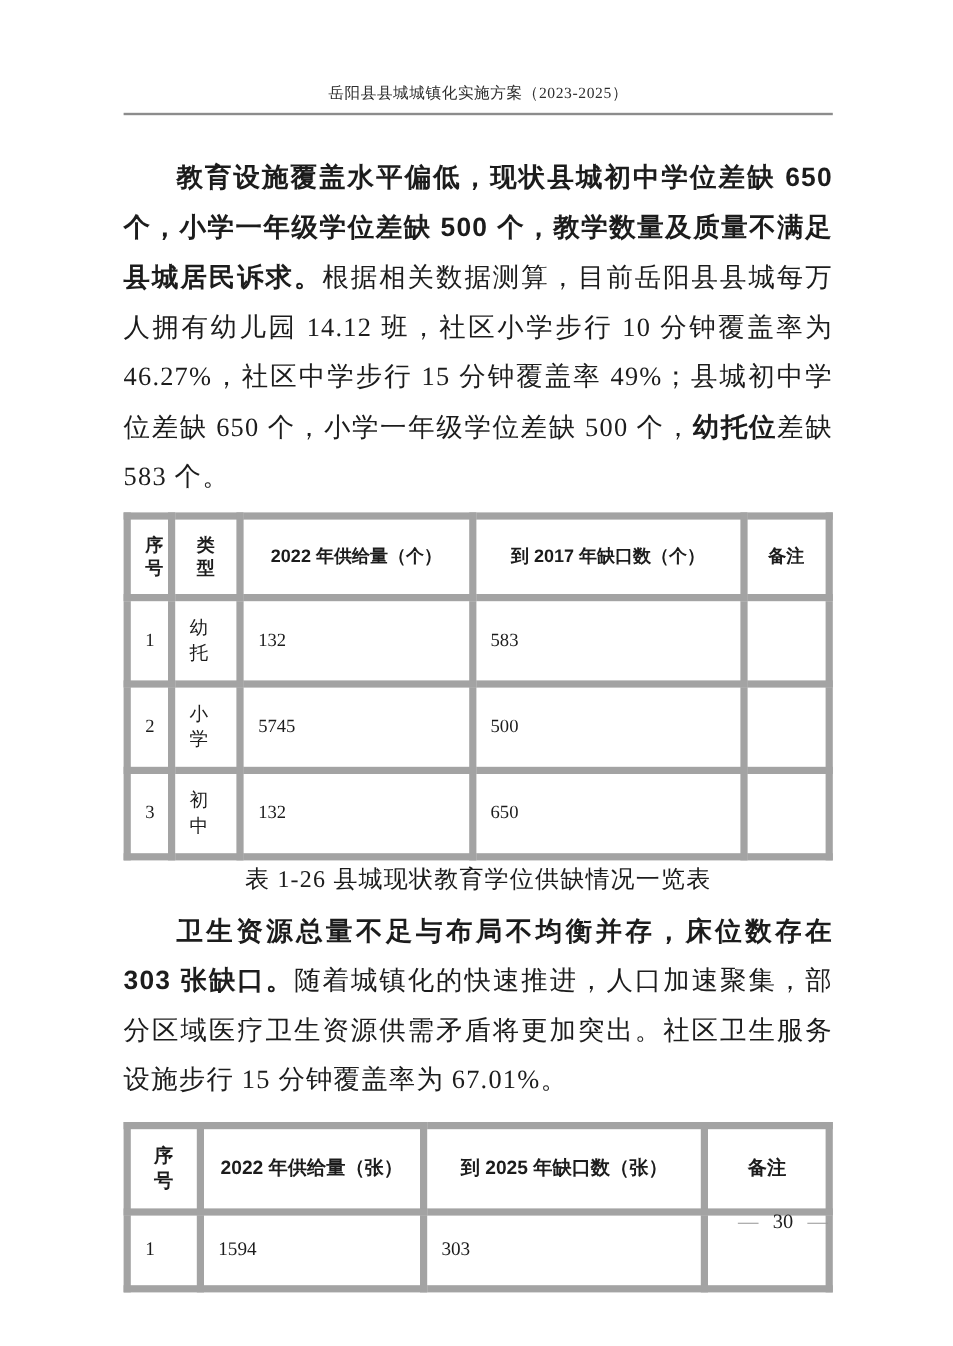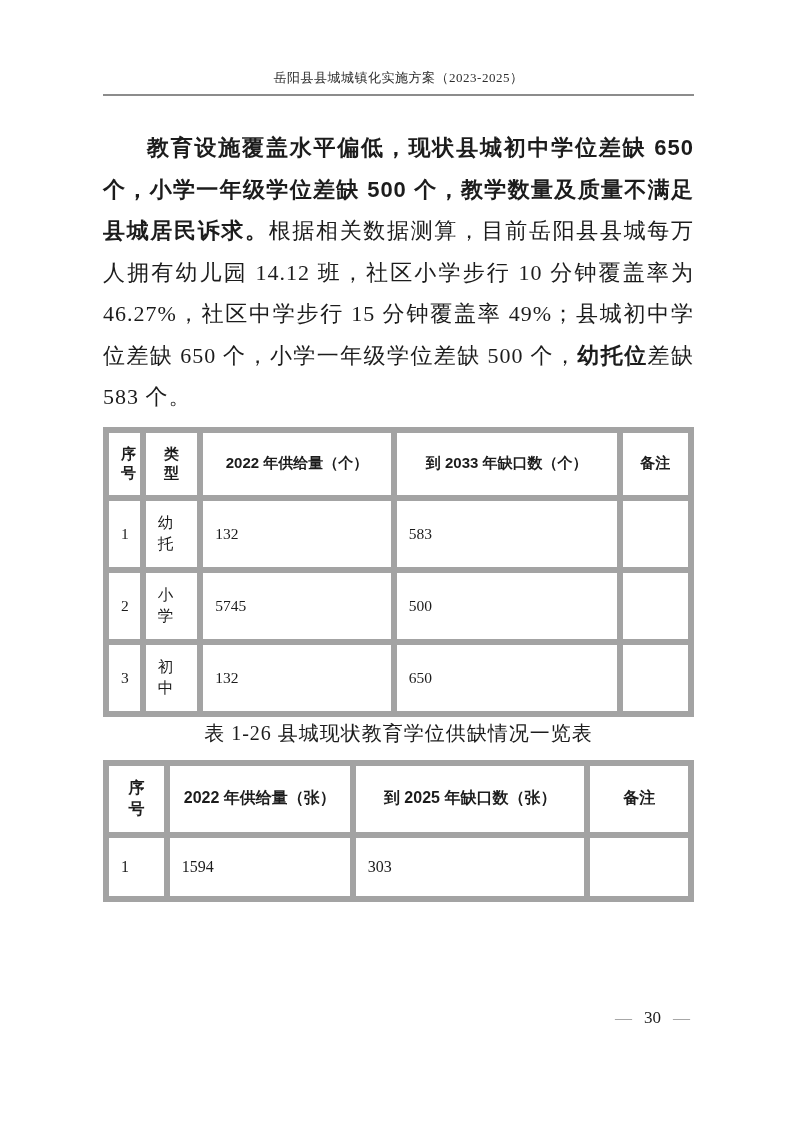--- a/index.html
+++ b/index.html
@@ -88,21 +88,21 @@
           <col style="width: 9.8%;">
           <col style="width: 33.1%;">
           <col style="width: 38.6%;">
           <col style="width: 12.2%;">
         </colgroup>
         <thead>
           <tr>
             <th>序号</th>
             <th>类型</th>
             <th>2022 年供给量（个）</th>
-            <th>到 2033 年缺口数（个）</th>
+            <th>到 2017 年缺口数（个）</th>
             <th>备注</th>
           </tr>
         </thead>
         <tbody>
           <tr>
             <td>1</td>
             <td>幼托</td>
             <td>132</td>
             <td>583</td>
             <td></td>
@@ -119,20 +119,21 @@
             <td>初中</td>
             <td>132</td>
             <td>650</td>
             <td></td>
           </tr>
         </tbody>
       </table>
 
     <p class="caption">表 1-26 县城现状教育学位供缺情况一览表</p>
 
+    <p class="para"><span class="bold-run">卫生资源总量不足与布局不均衡并存，床位数存在 303 张缺口。</span><span>随着城镇化的快速推进，人口加速聚集，部分区域医疗卫生资源供需矛盾将更加突出。社区卫生服务设施步行 15 分钟覆盖率为 67.01%。</span></p>
 
     <table class="doc-table table2">
         <colgroup>
           <col style="width: 10.4%;">
           <col style="width: 31.8%;">
           <col style="width: 40.1%;">
           <col style="width: 17.7%;">
         </colgroup>
         <thead>
           <tr>

